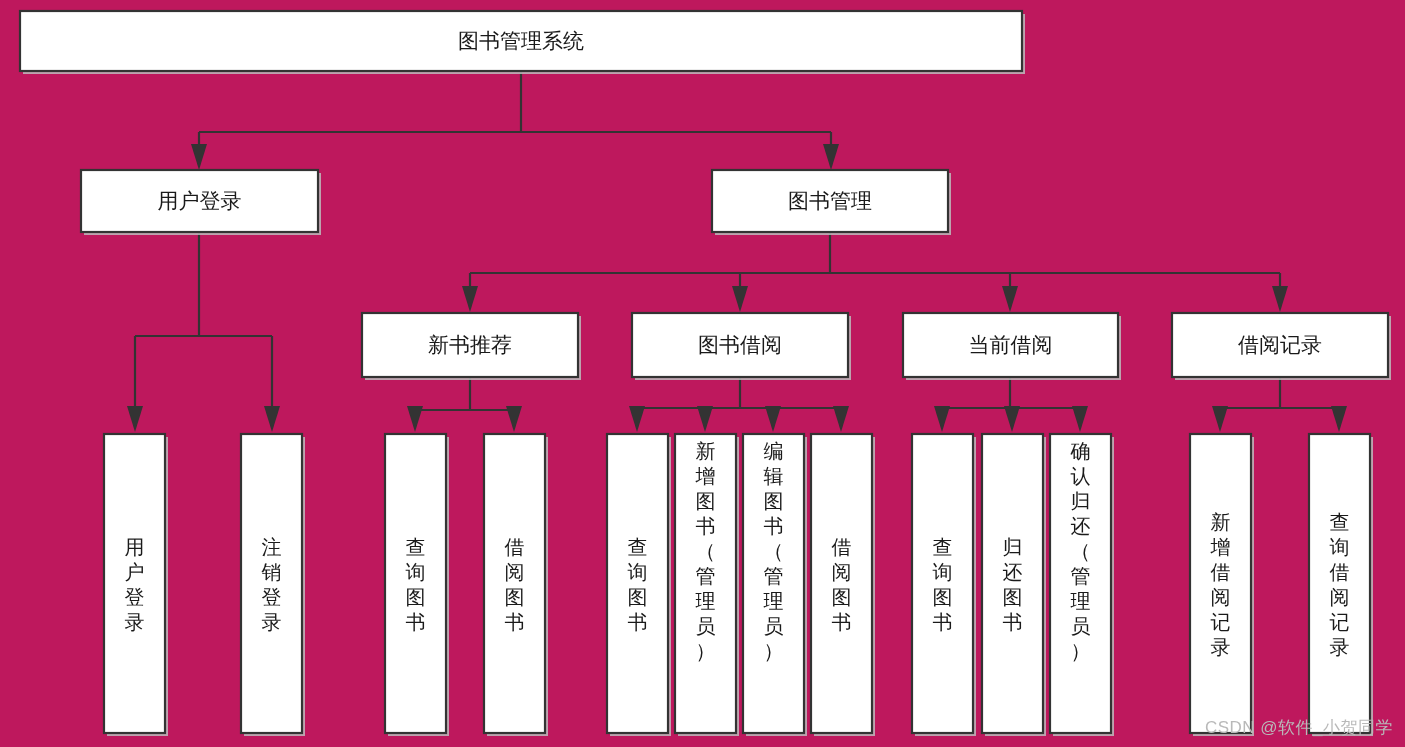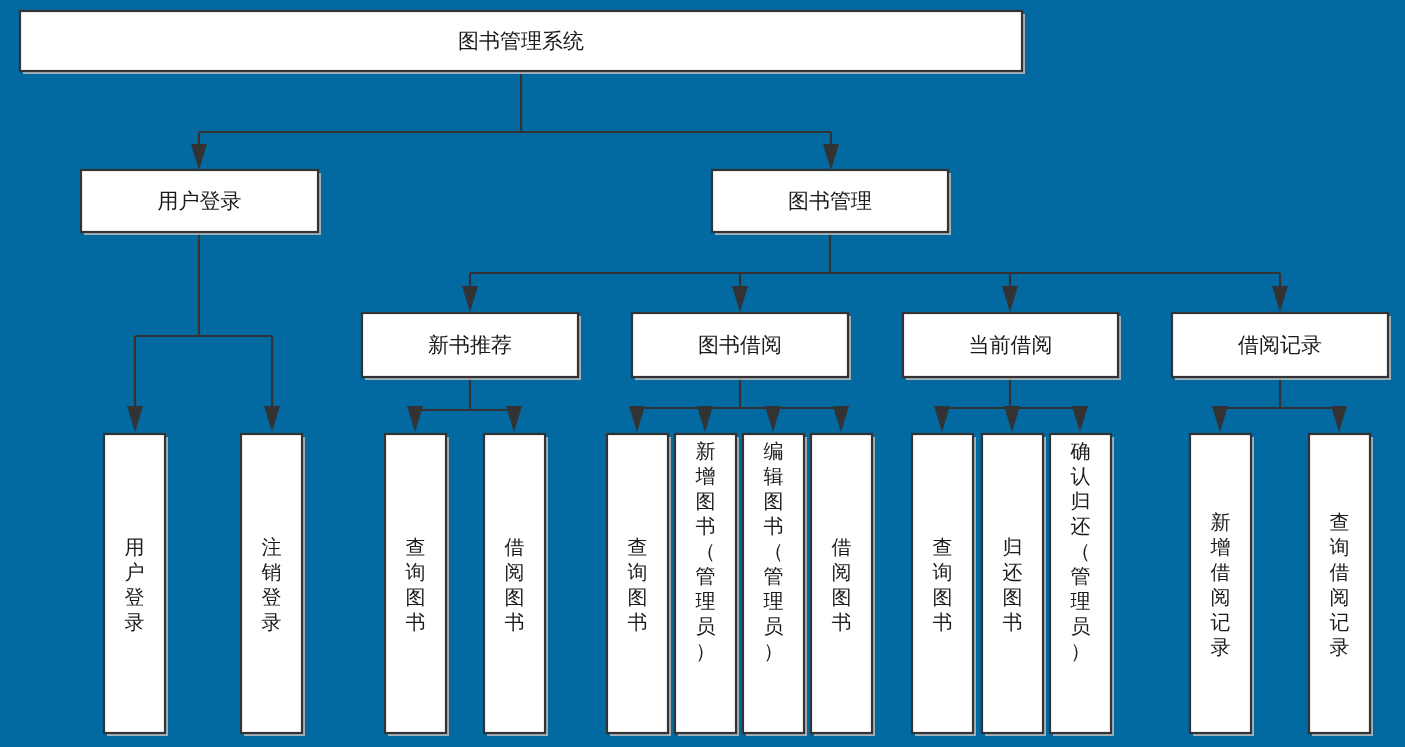--- a/index.html
+++ b/index.html
@@ -8,21 +8,21 @@
     padding: 0;
     background: #ffffff;
   }
   body {
     font-family: "Liberation Sans", "DejaVu Sans", sans-serif;
   }
   #diagram-root {
     position: relative;
     width: 1405px;
     height: 747px;
-    background: #0369a1;
+    background: #be185d;
     overflow: hidden;
   }
   svg#flow-svg {
     position: absolute;
     left: 0;
     top: 0;
     width: 1405px;
     height: 747px;
     display: block;
   }
@@ -211,13 +211,14 @@
         </g>
         <g>
           <rect class="node-shadow" x="1312" y="437" width="61" height="299"></rect>
           <rect class="node-rect" x="1309" y="434" width="61" height="299"></rect>
           <text class="node-label-v" x="1339.5" y="528.5"><tspan x="1339.5" dy="0">查</tspan><tspan x="1339.5" dy="25">询</tspan><tspan x="1339.5" dy="25">借</tspan><tspan x="1339.5" dy="25">阅</tspan><tspan x="1339.5" dy="25">记</tspan><tspan x="1339.5" dy="25">录</tspan></text>
         </g>
       </g>
 
   </svg>
 
+  <div class="watermark">CSDN @软件_小贺同学</div>
 </div>
 
 </body></html>

